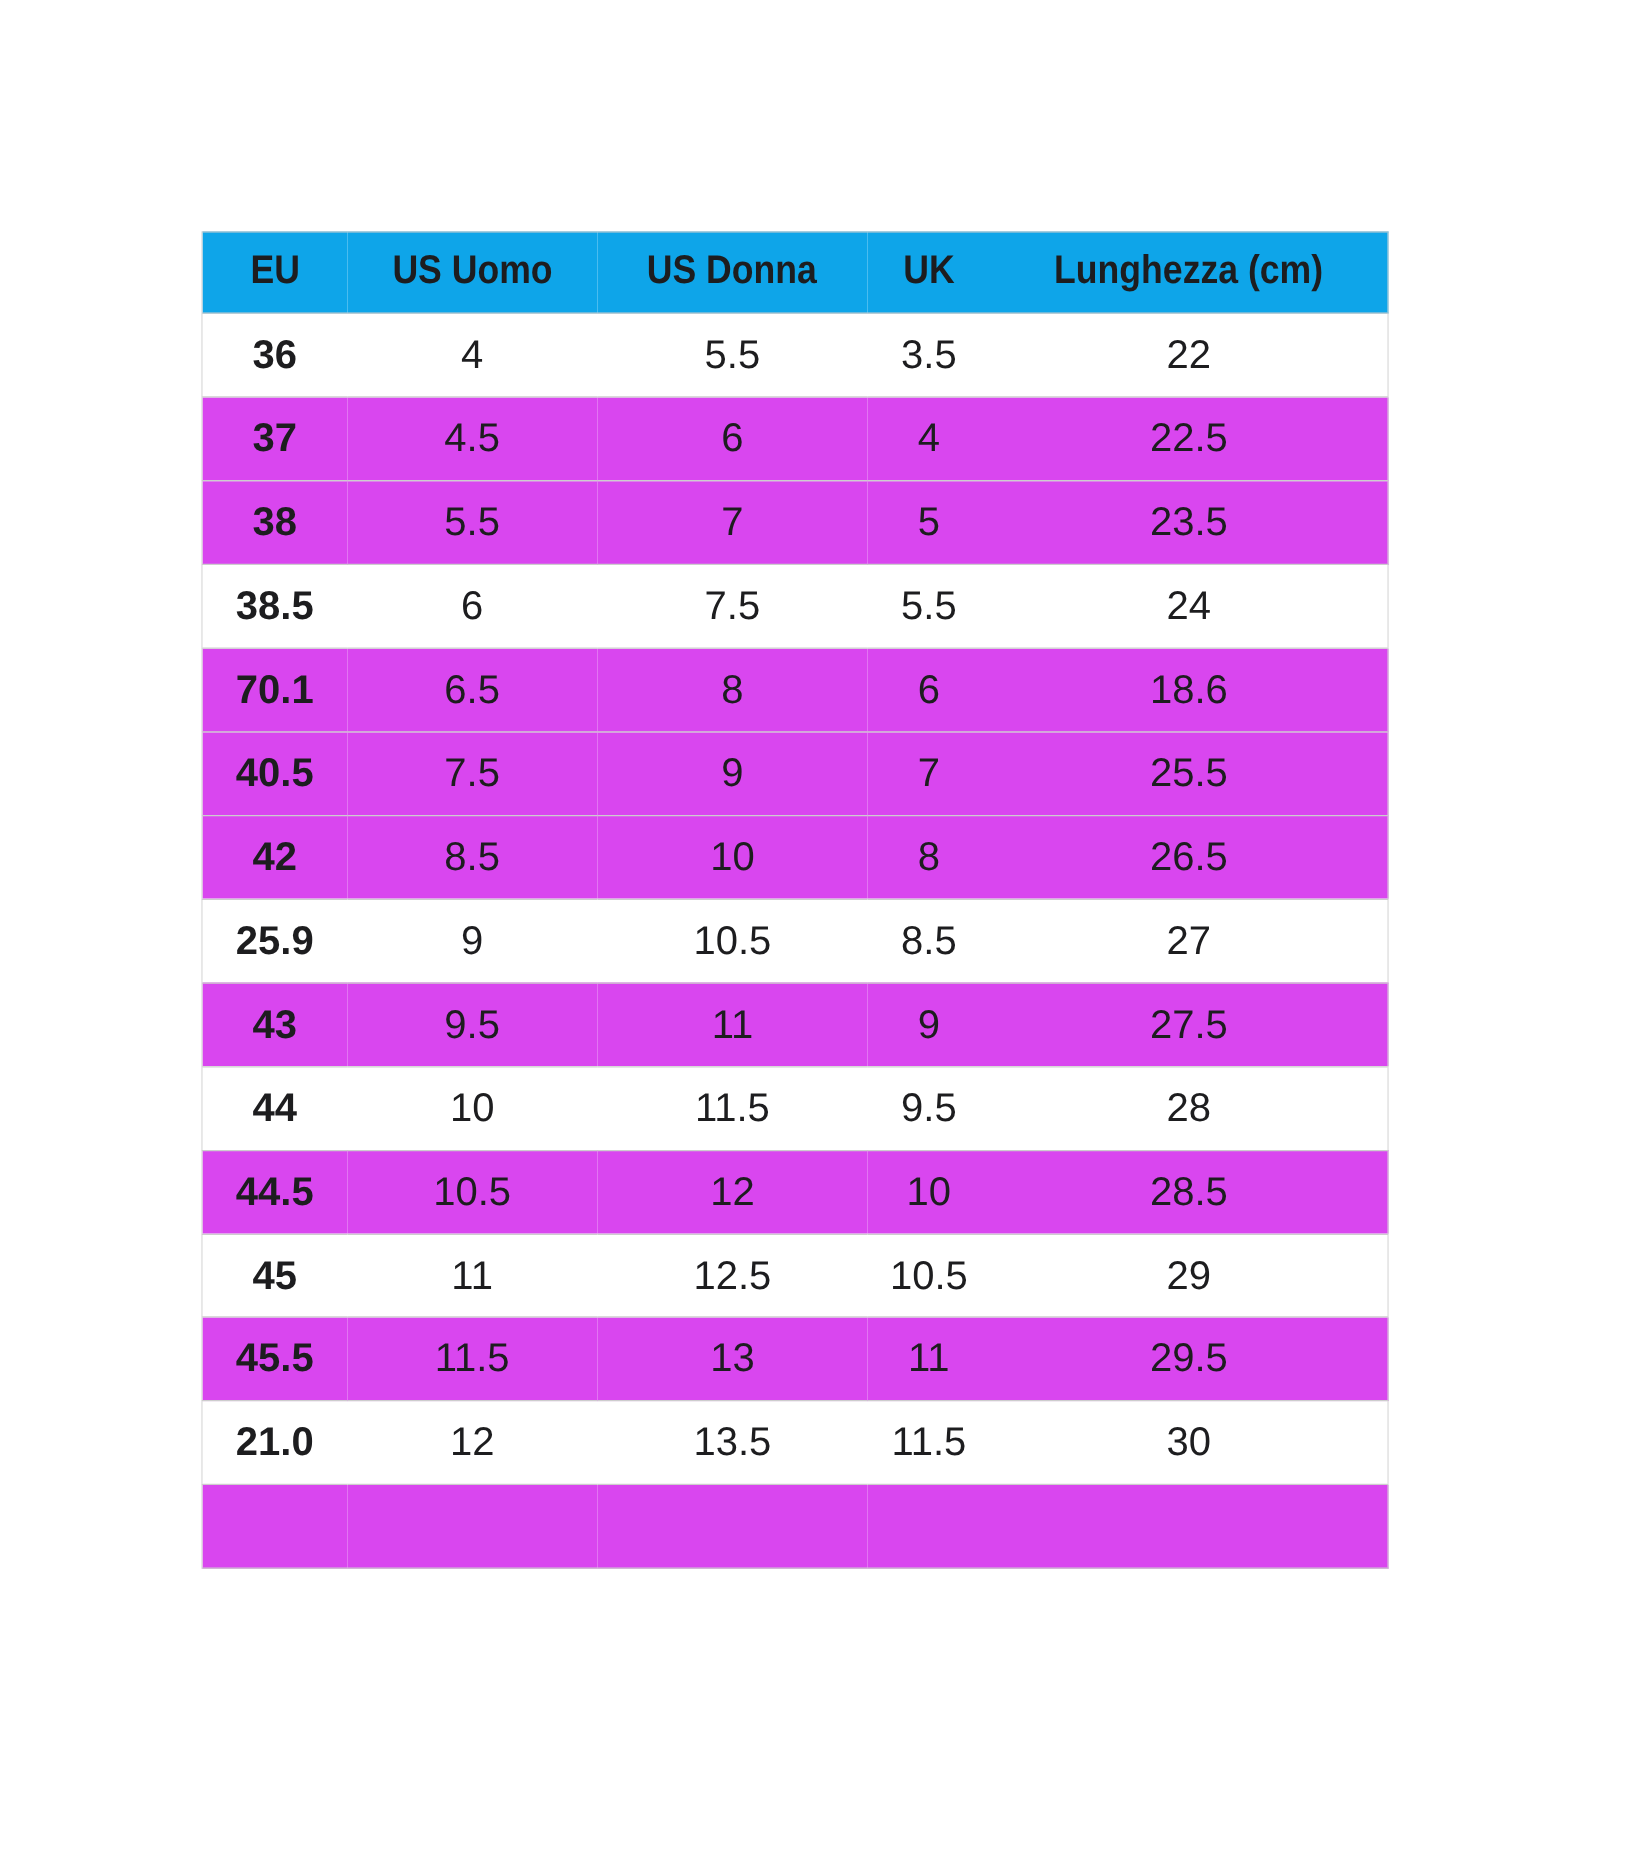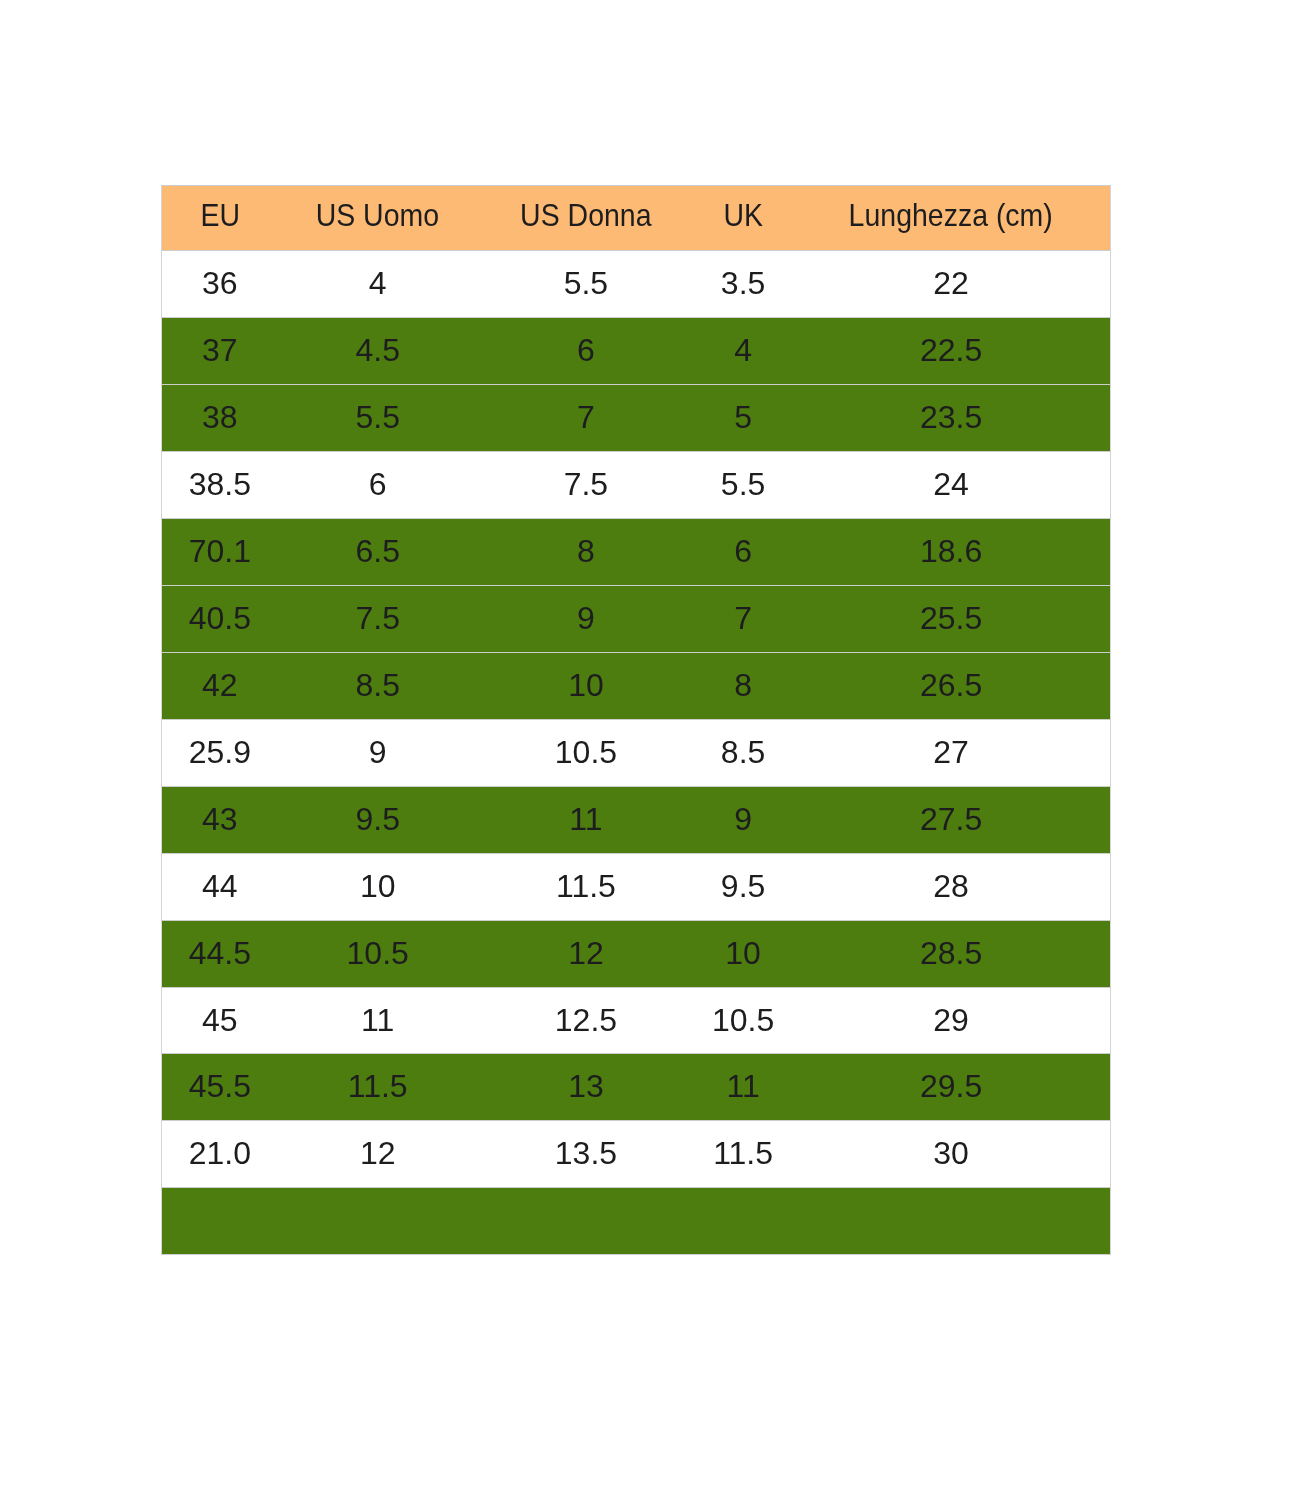--- a/index.html
+++ b/index.html
@@ -38,31 +38,31 @@
     border-top:1px solid #cdcdcd;
     border-bottom:1px solid #cdcdcd;
     text-align:center;
     padding:0;
     line-height:65.92px;
     font-size:32px;
     color:#1d1d1f;
     white-space:nowrap;
   }
   table.size-table thead th {
-    background:#fdba74;
-    font-weight:400;
+    background:#0ea5e9;
+    font-weight:700;
     line-height:64.9px;
   }
   table.size-table thead th > span.cell-text {
     transform:scaleX(0.89) translateY(-3px);
   }
   table.size-table tbody tr.row-odd  { background:#ffffff; }
-  table.size-table tbody tr.row-even { background:#4d7c0f; }
+  table.size-table tbody tr.row-even { background:#d946ef; }
   table.size-table tbody td { font-weight:400; }
-  table.size-table tbody td.col-eu  { font-weight:400; }
+  table.size-table tbody td.col-eu  { font-weight:700; }
 
   span.cell-text {
     display:inline-block;
     will-change:opacity;   
   }
 
   col.c-eu  { width:116px; }
   col.c-usm { width:200px; }
   col.c-usw { width:216px; }
   col.c-uk  { width:98px;  }

